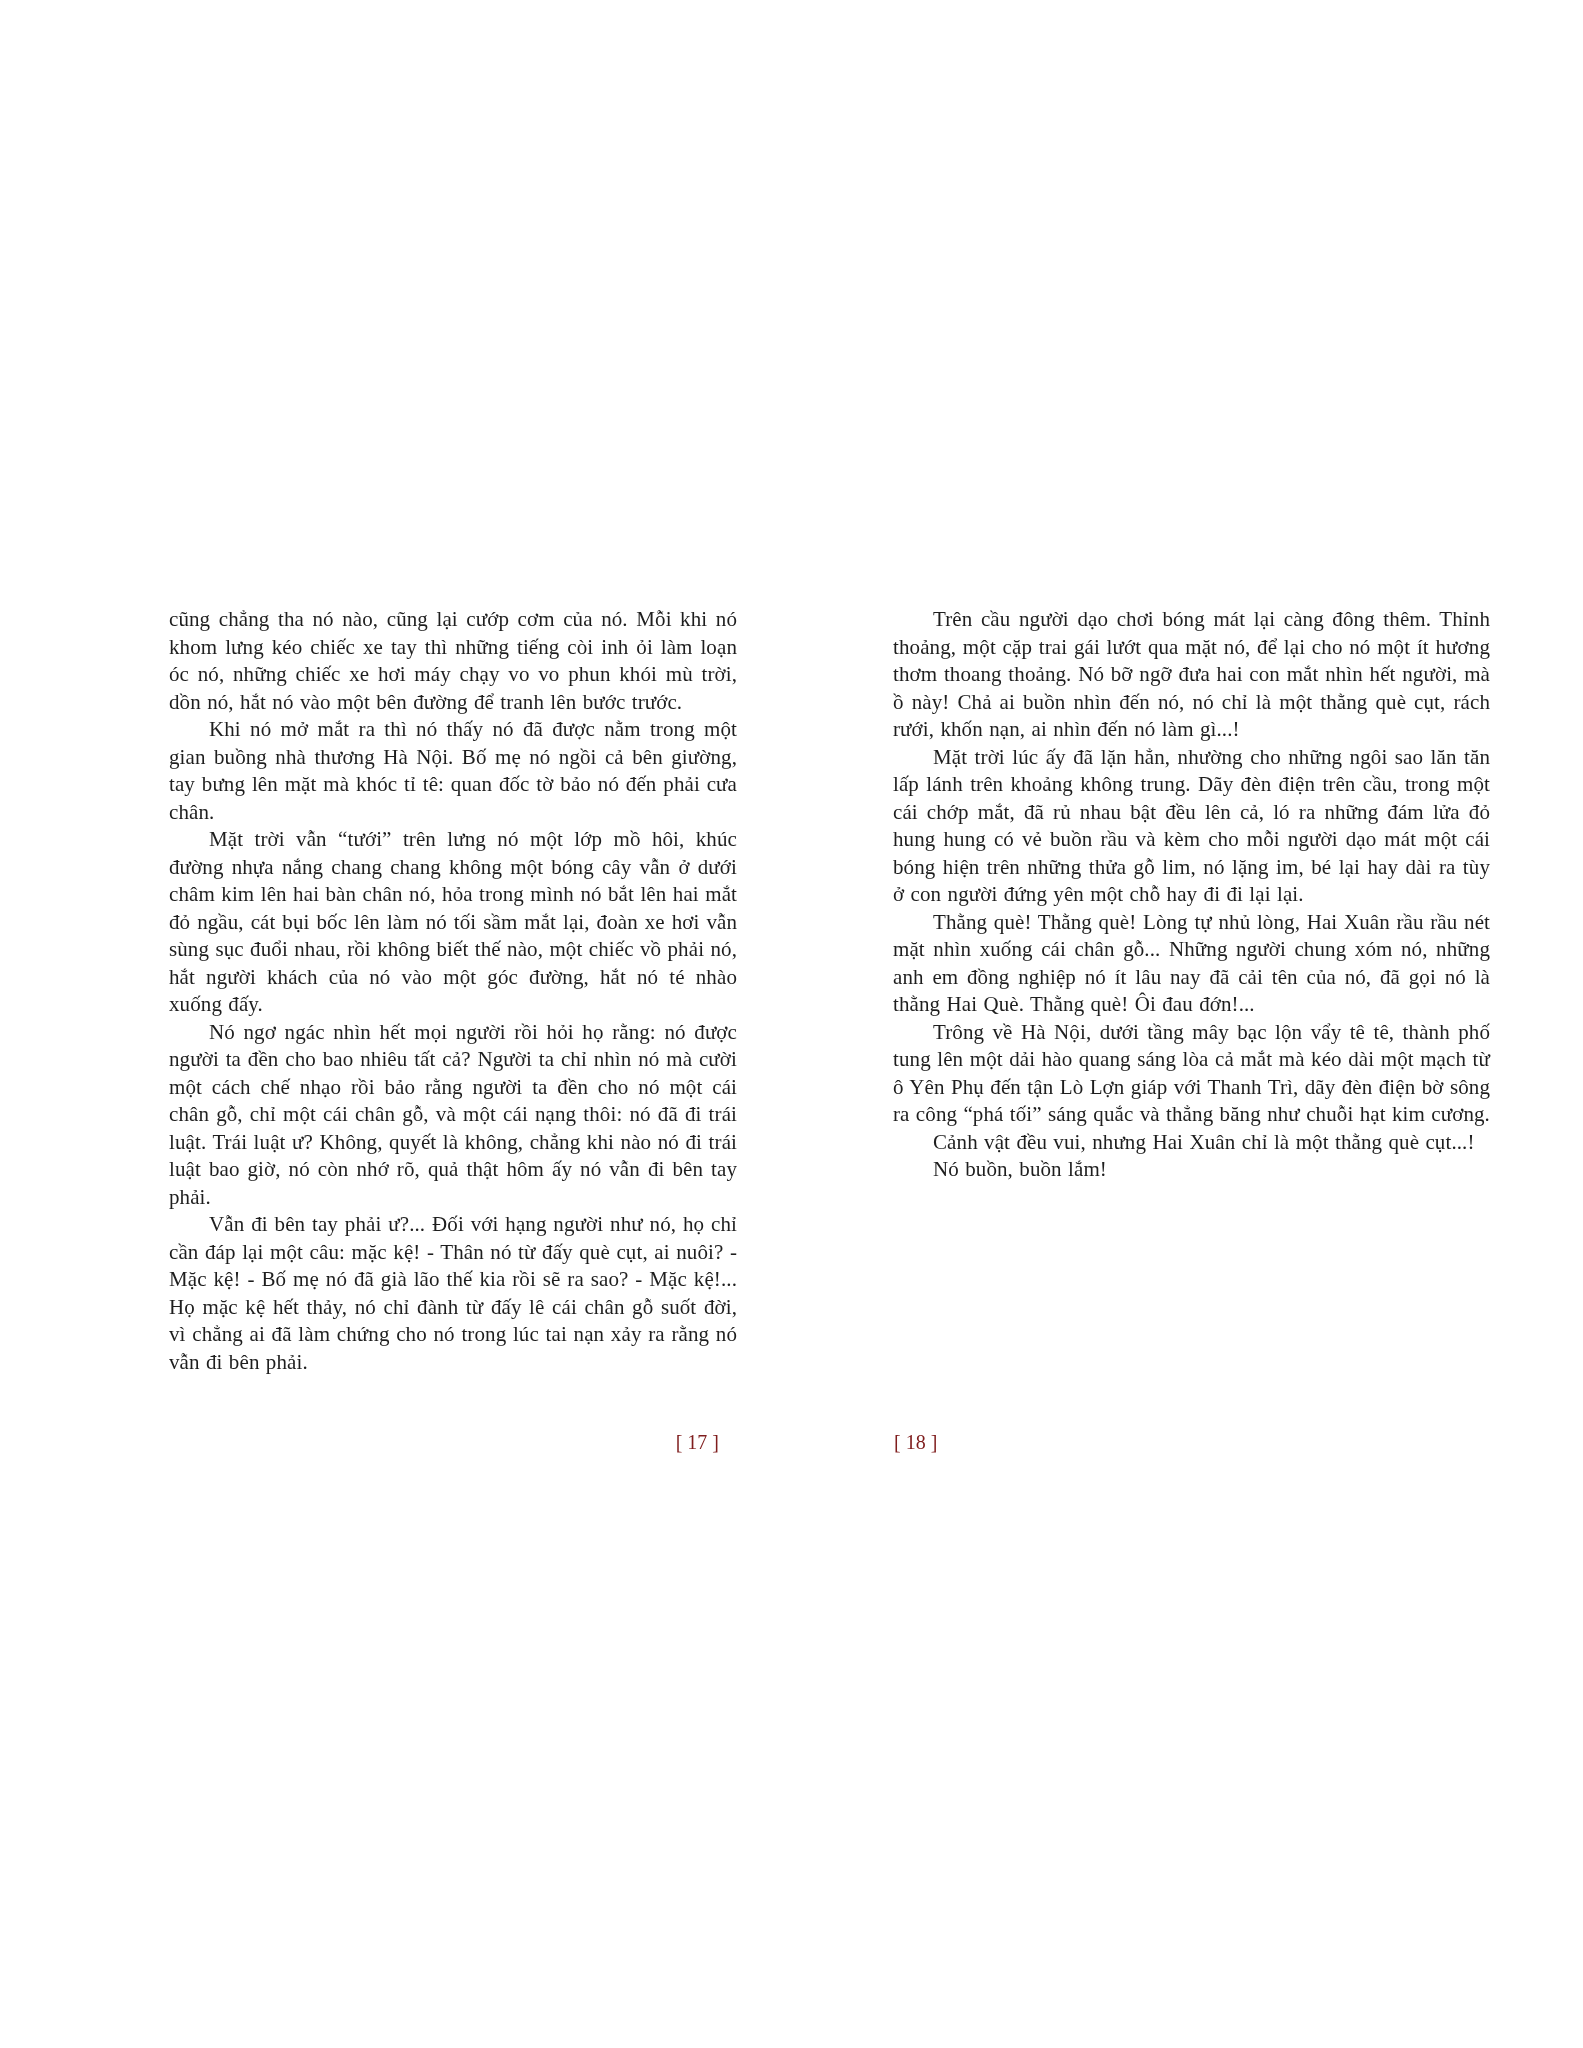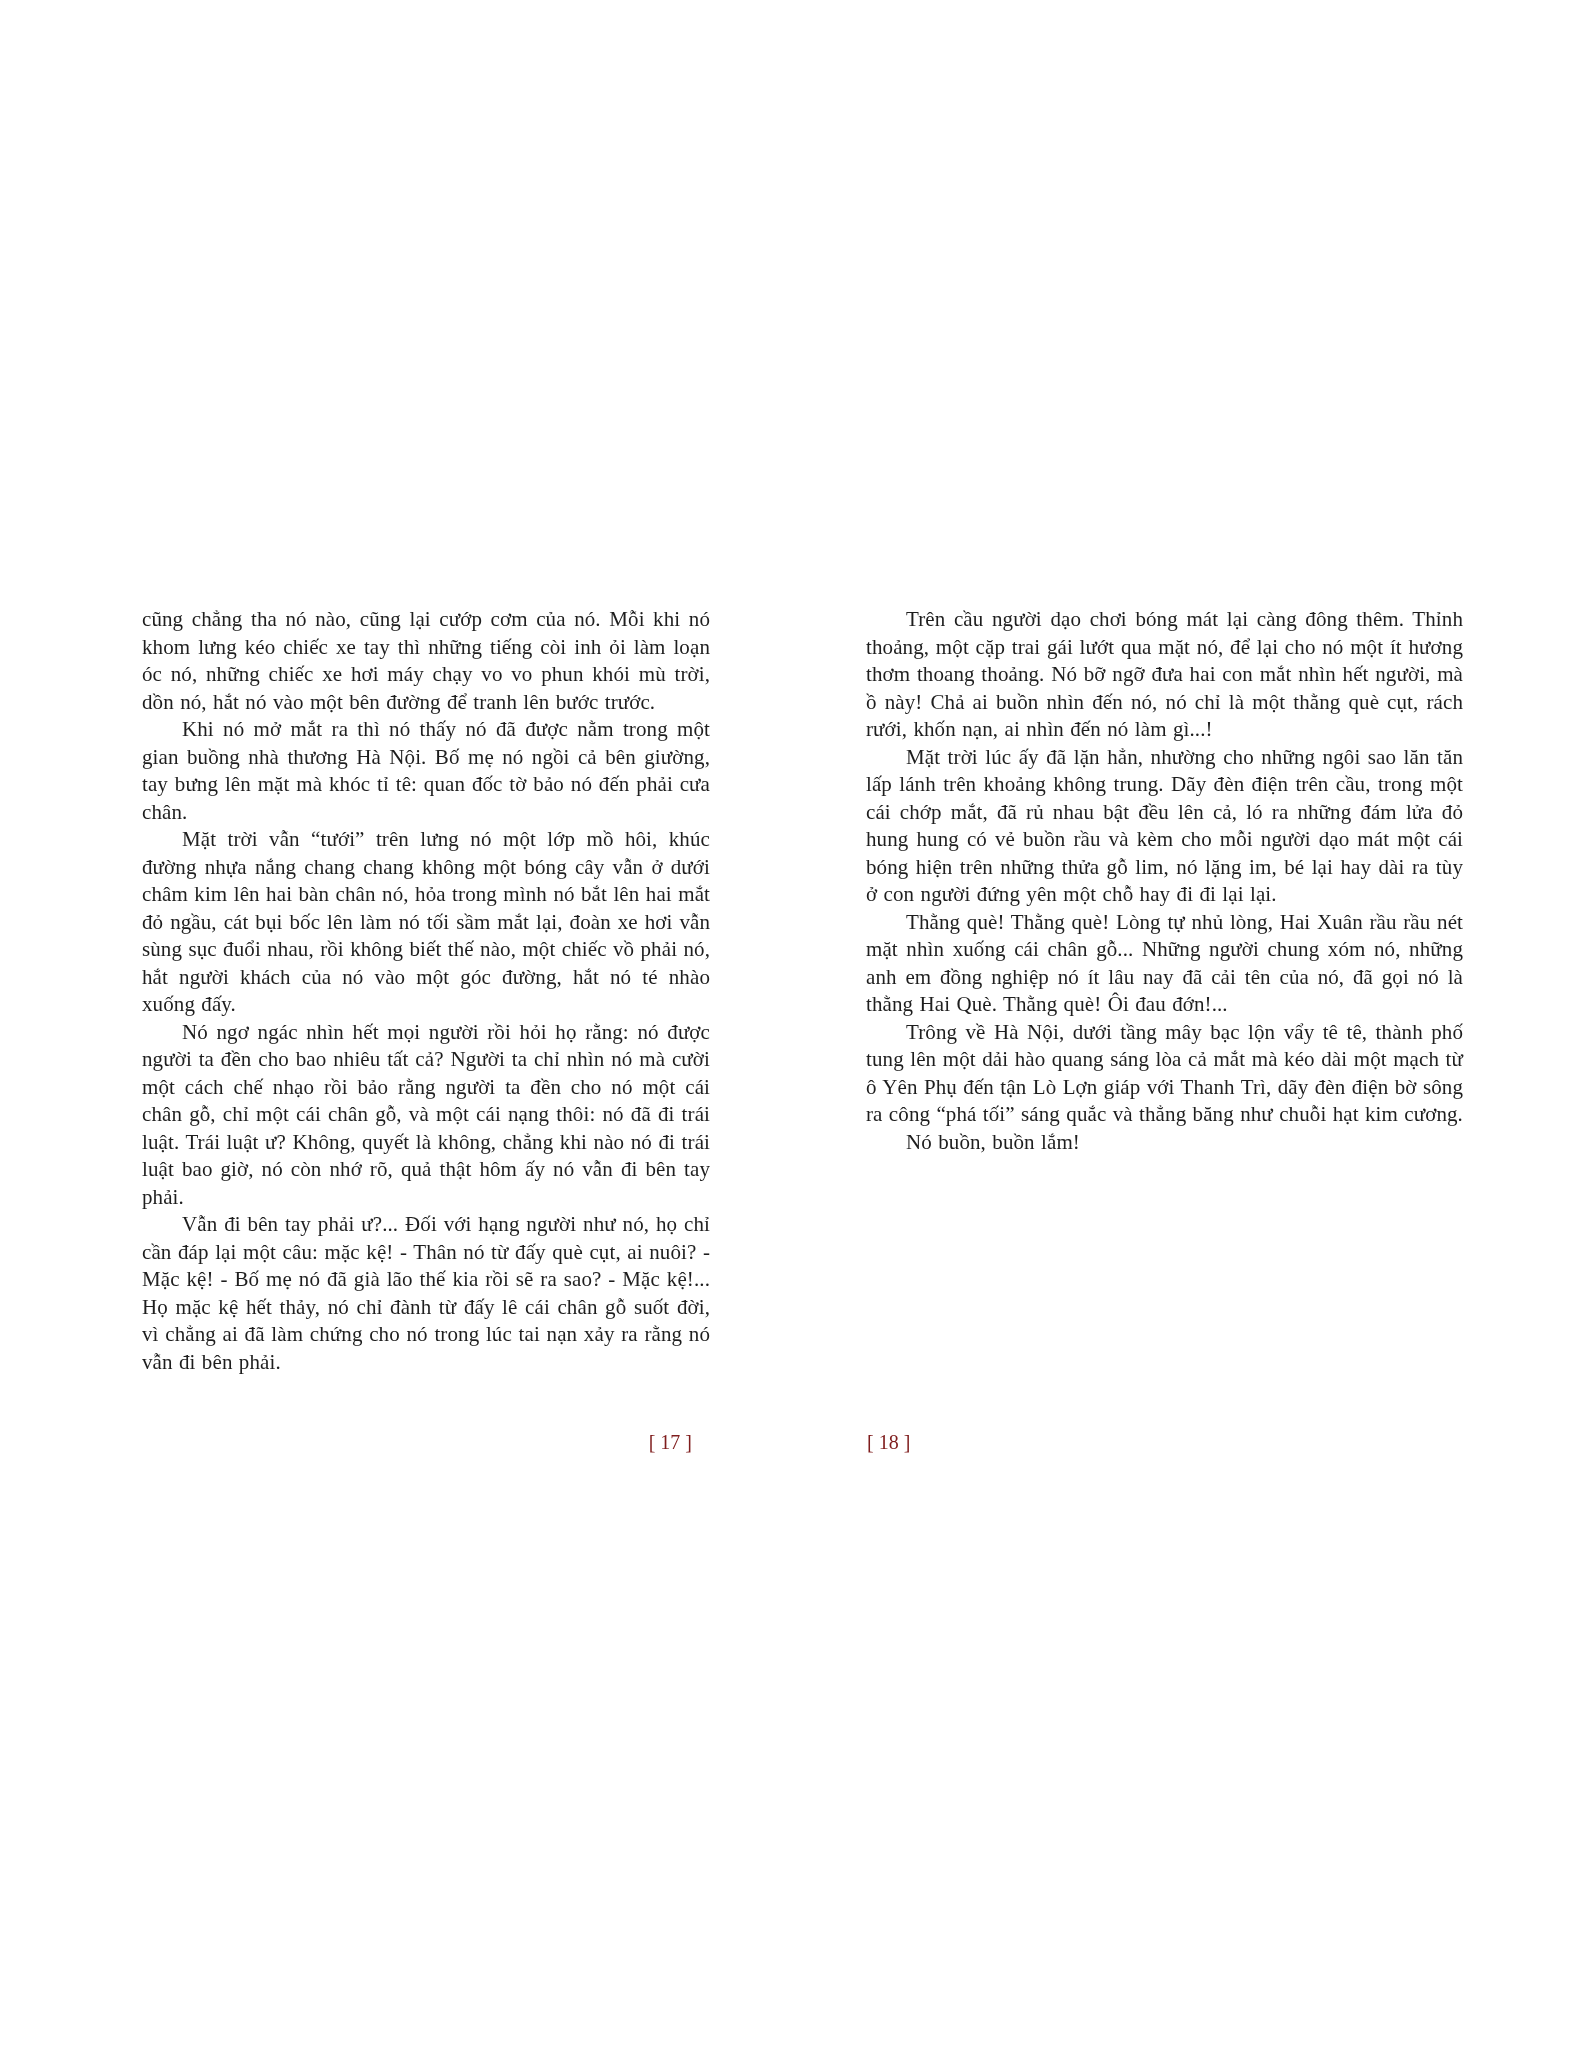--- a/index.html
+++ b/index.html
@@ -10,20 +10,21 @@
     width: 1583px;
     height: 2048px;
     background: #ffffff;
     position: relative;
     font-family: "Liberation Serif", "DejaVu Serif", serif;
     overflow: hidden;
   }
   .spread {
     position: absolute;
     inset: 0;
+    margin-left: 27px;
   }
   .column {
     position: absolute;
     top: 606px;
     color: #1e1e1e;
   }
   .column-left {
     left: 142px;
     width: 568px;
   }
@@ -74,18 +75,19 @@
     <p class="para">Vẫn đi bên tay phải ư?... Đối với hạng người như nó, họ chỉ cần đáp lại một câu: mặc kệ! - Thân nó từ đấy què cụt, ai nuôi? - Mặc kệ! - Bố mẹ nó đã già lão thế kia rồi sẽ ra sao? - Mặc kệ!... Họ mặc kệ hết thảy, nó chỉ đành từ đấy lê cái chân gỗ suốt đời, vì chẳng ai đã làm chứng cho nó trong lúc tai nạn xảy ra rằng nó vẫn đi bên phải.</p>
   </div>
 
   <div class="pagenum pagenum-left">[ 17 ]</div>
 
   <div class="column column-right">
     <p class="para">Trên cầu người dạo chơi bóng mát lại càng đông thêm. Thỉnh thoảng, một cặp trai gái lướt qua mặt nó, để lại cho nó một ít hương thơm thoang thoảng. Nó bỡ ngỡ đưa hai con mắt nhìn hết người, mà ồ này! Chả ai buồn nhìn đến nó, nó chỉ là một thằng què cụt, rách rưới, khốn nạn, ai nhìn đến nó làm gì...!</p>
     <p class="para">Mặt trời lúc ấy đã lặn hẳn, nhường cho những ngôi sao lăn tăn lấp lánh trên khoảng không trung. Dãy đèn điện trên cầu, trong một cái chớp mắt, đã rủ nhau bật đều lên cả, ló ra những đám lửa đỏ hung hung có vẻ buồn rầu và kèm cho mỗi người dạo mát một cái bóng hiện trên những thửa gỗ lim, nó lặng im, bé lại hay dài ra tùy ở con người đứng yên một chỗ hay đi đi lại lại.</p>
     <p class="para">Thằng què! Thằng què! Lòng tự nhủ lòng, Hai Xuân rầu rầu nét mặt nhìn xuống cái chân gỗ... Những người chung xóm nó, những anh em đồng nghiệp nó ít lâu nay đã cải tên của nó, đã gọi nó là thằng Hai Què. Thằng què! Ôi đau đớn!...</p>
     <p class="para">Trông về Hà Nội, dưới tầng mây bạc lộn vẩy tê tê, thành phố tung lên một dải hào quang sáng lòa cả mắt mà kéo dài một mạch từ ô Yên Phụ đến tận Lò Lợn giáp với Thanh Trì, dãy đèn điện bờ sông ra công “phá tối” sáng quắc và thẳng băng như chuỗi hạt kim cương.</p>
+    <p class="para">Cảnh vật đều vui, nhưng Hai Xuân chỉ là một thằng què cụt...!</p>
     <p class="para">Nó buồn, buồn lắm!</p>
   </div>
 
   <div class="pagenum pagenum-right">[ 18 ]</div>
 
 </div>
 
 </body></html>

